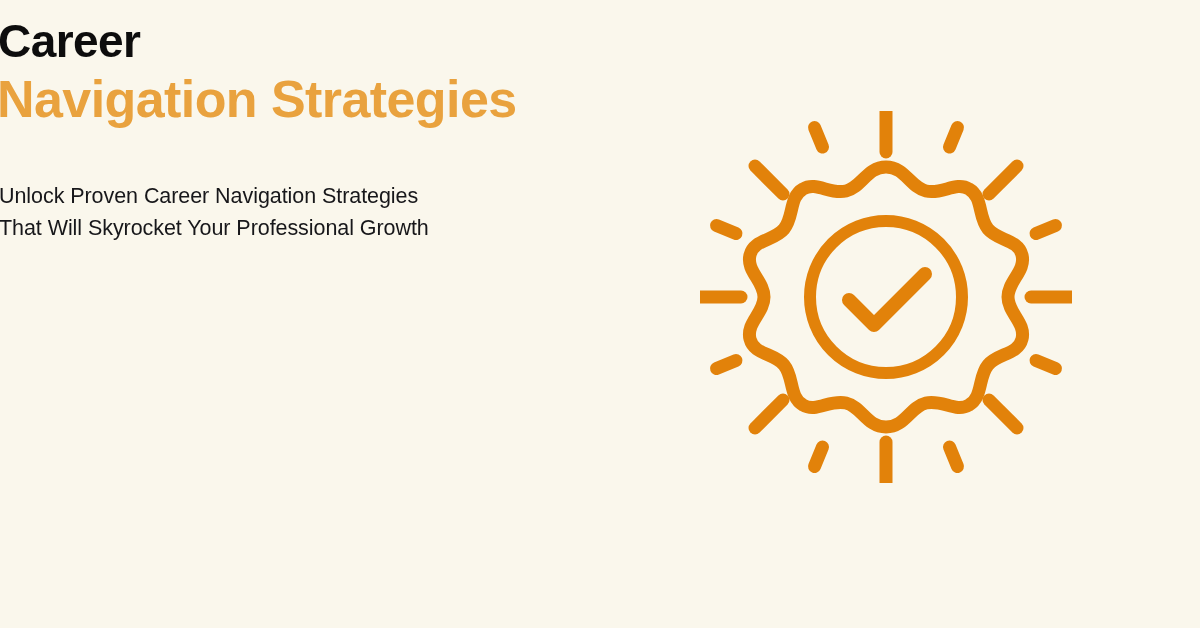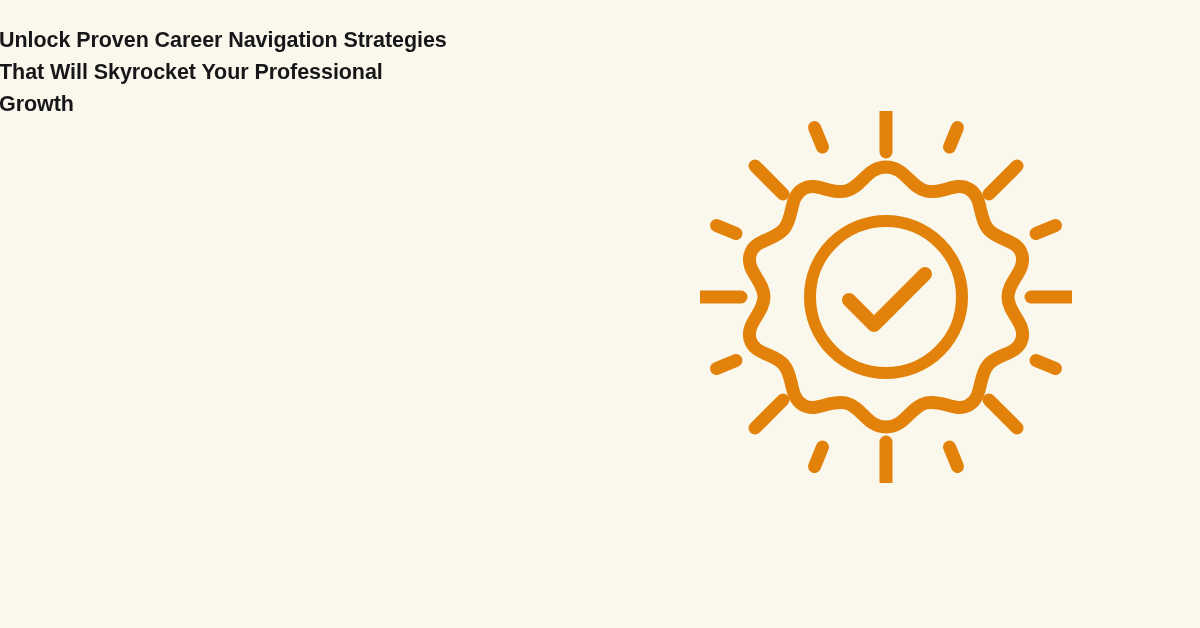--- a/index.html
+++ b/index.html
@@ -49,25 +49,25 @@
   .headline-line2 {
     display:block;
     font-size:52px;
     color:#e9a23e;
     margin-left:-3px;
     margin-top:2px;
     line-height:1.12;
   }
 
   .subhead {
-    margin-top:24px;
+    margin-top:52px;
     font-size:21.5px;
     line-height:32px;
     color:#17171a;
-    font-weight:700;
+    font-weight:400;
     letter-spacing:-0.003em;
     width:450px;
     margin-left:-1px;
   }
 
   
   .icon-wrap {
     position:absolute;
     left:700px;
     top:111px;
@@ -76,20 +76,24 @@
   }
   .icon-wrap svg { display:block; width:372px; height:372px; }
 </style>
 </head>
 <body style="background: rgb(250, 247, 236);">
 
 <div class="banner" style="background: rgb(250, 247, 236);">
 
   <div class="text-block">
 
+    <h1 class="headline">
+      <span class="headline-line1" style="color: rgb(13, 13, 13);">Career</span>
+      <span class="headline-line2" style="color: rgb(233, 162, 62);">Navigation Strategies</span>
+    </h1>
 
     <p class="subhead" style="color: rgb(23, 23, 26);">Unlock Proven Career Navigation Strategies That Will Skyrocket Your Professional Growth</p>
   </div>
 
   <div class="icon-wrap">
     <svg viewBox="0 0 372 372" xmlns="http://www.w3.org/2000/svg" fill="none" stroke="#e2820a" stroke-linecap="round" stroke-linejoin="round">
 
       <g stroke-width="13">
 
         <line x1="186" y1="1" x2="186" y2="41"></line>

